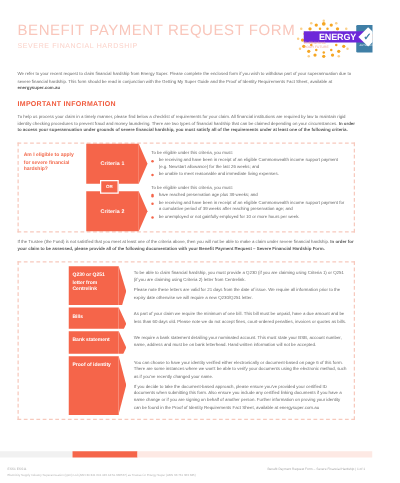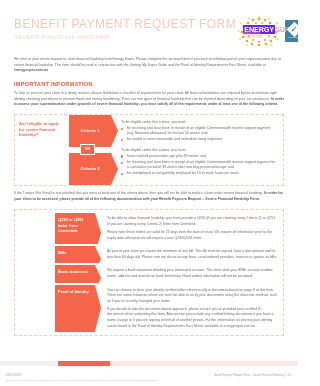--- a/index.html
+++ b/index.html
@@ -28,21 +28,21 @@
     margin-top:2.5px;font-weight:400;white-space:nowrap;
   }
   .logo-wrap{display:flex;align-items:center;gap:3px;padding-top:1px;}
   .sun{position:relative;width:46px;height:32px;}
   .sun svg{position:absolute;left:0;top:0;}
   .logo-text{
     position:absolute;left:7px;top:11px;
     display:flex;flex-direction:column;line-height:1;
   }
   .logo-main{font-size:7.2px;font-weight:700;letter-spacing:-.1px;}
-  .logo-main .e{color:#ffffff;background:#6d28d9;padding:0 1px;}
+  .logo-main .e{color:#ffffff;background:#6d28d9;padding:0 12px;}
   .logo-main .s{color:#f9a58a;}
   .logo-tag{font-size:2.6px;color:#f4a58f;letter-spacing:.1px;margin-top:1px;}
   .badge{
     width:19px;height:22px;background:#3f7fa6;border-radius:1px;
     display:flex;flex-direction:column;align-items:center;justify-content:center;
   }
   .badge .diamond{
     width:11px;height:11px;background:#ffffff;transform:rotate(45deg);
     display:flex;align-items:center;justify-content:center;
   }

